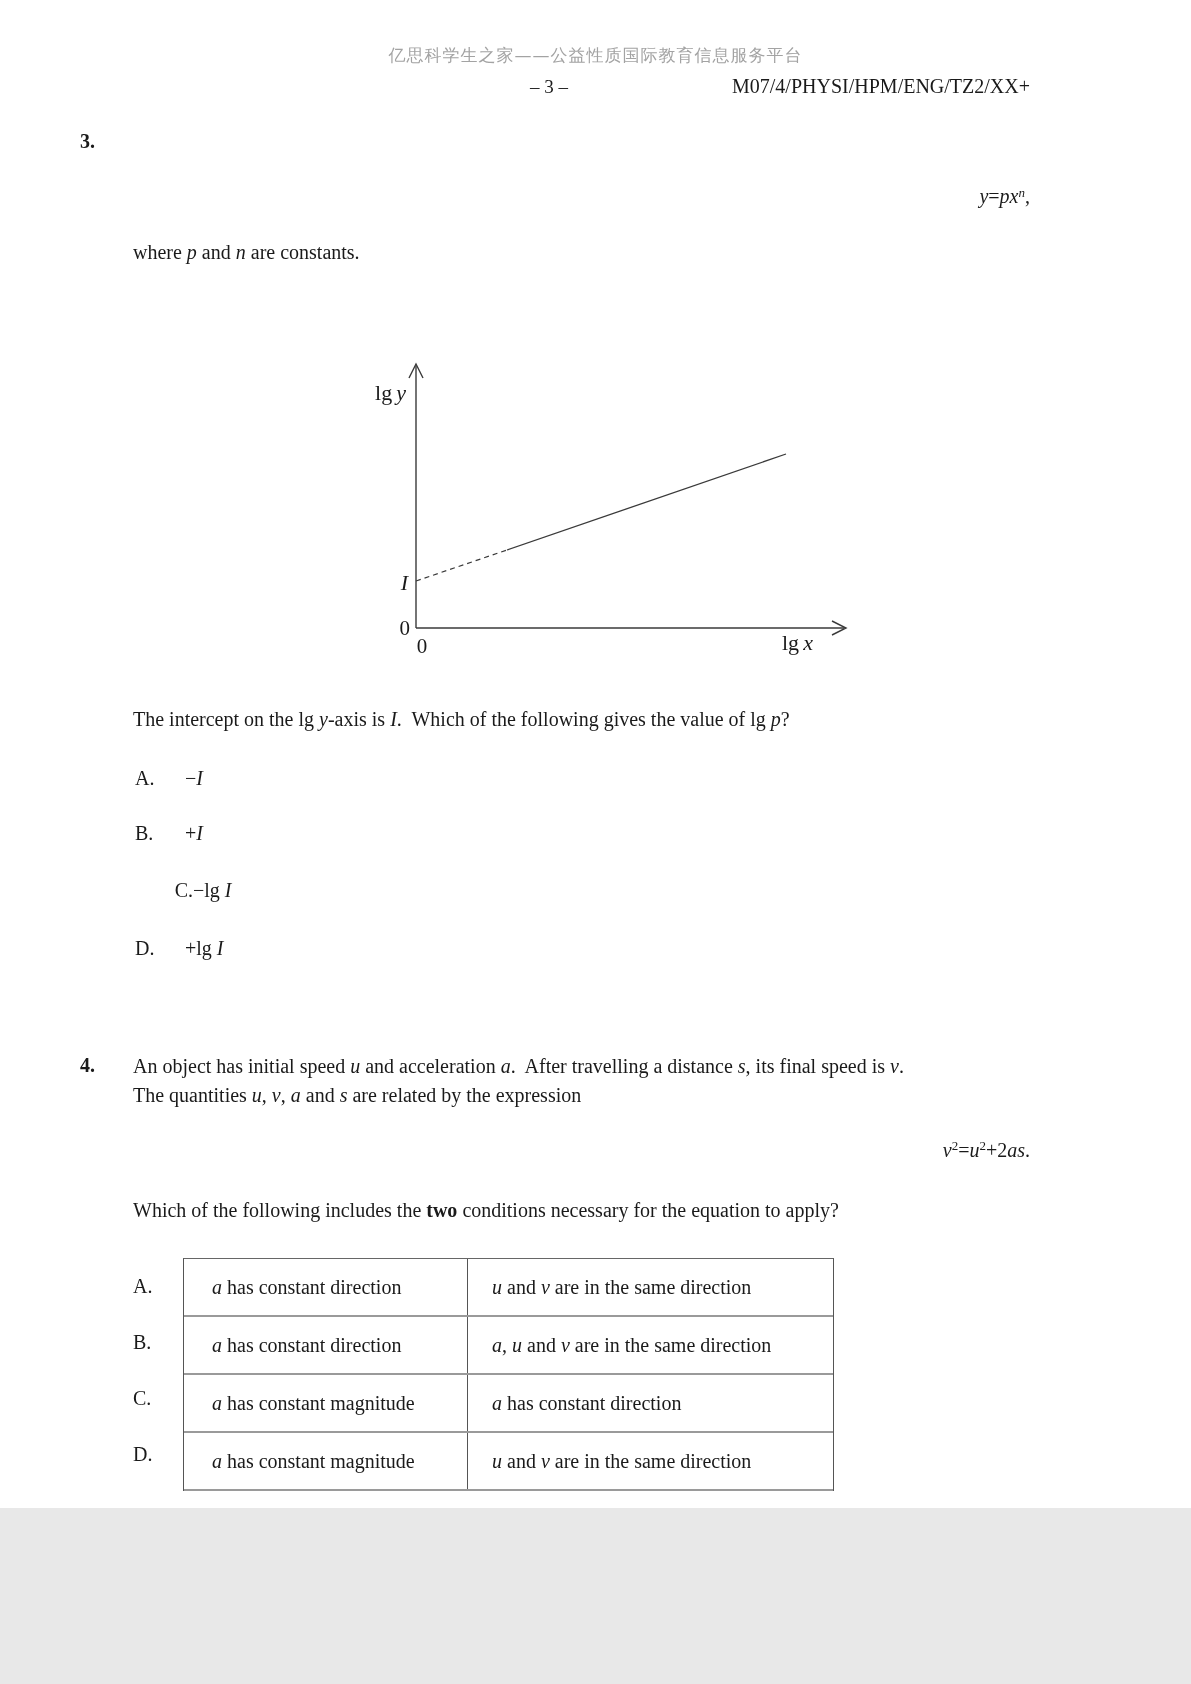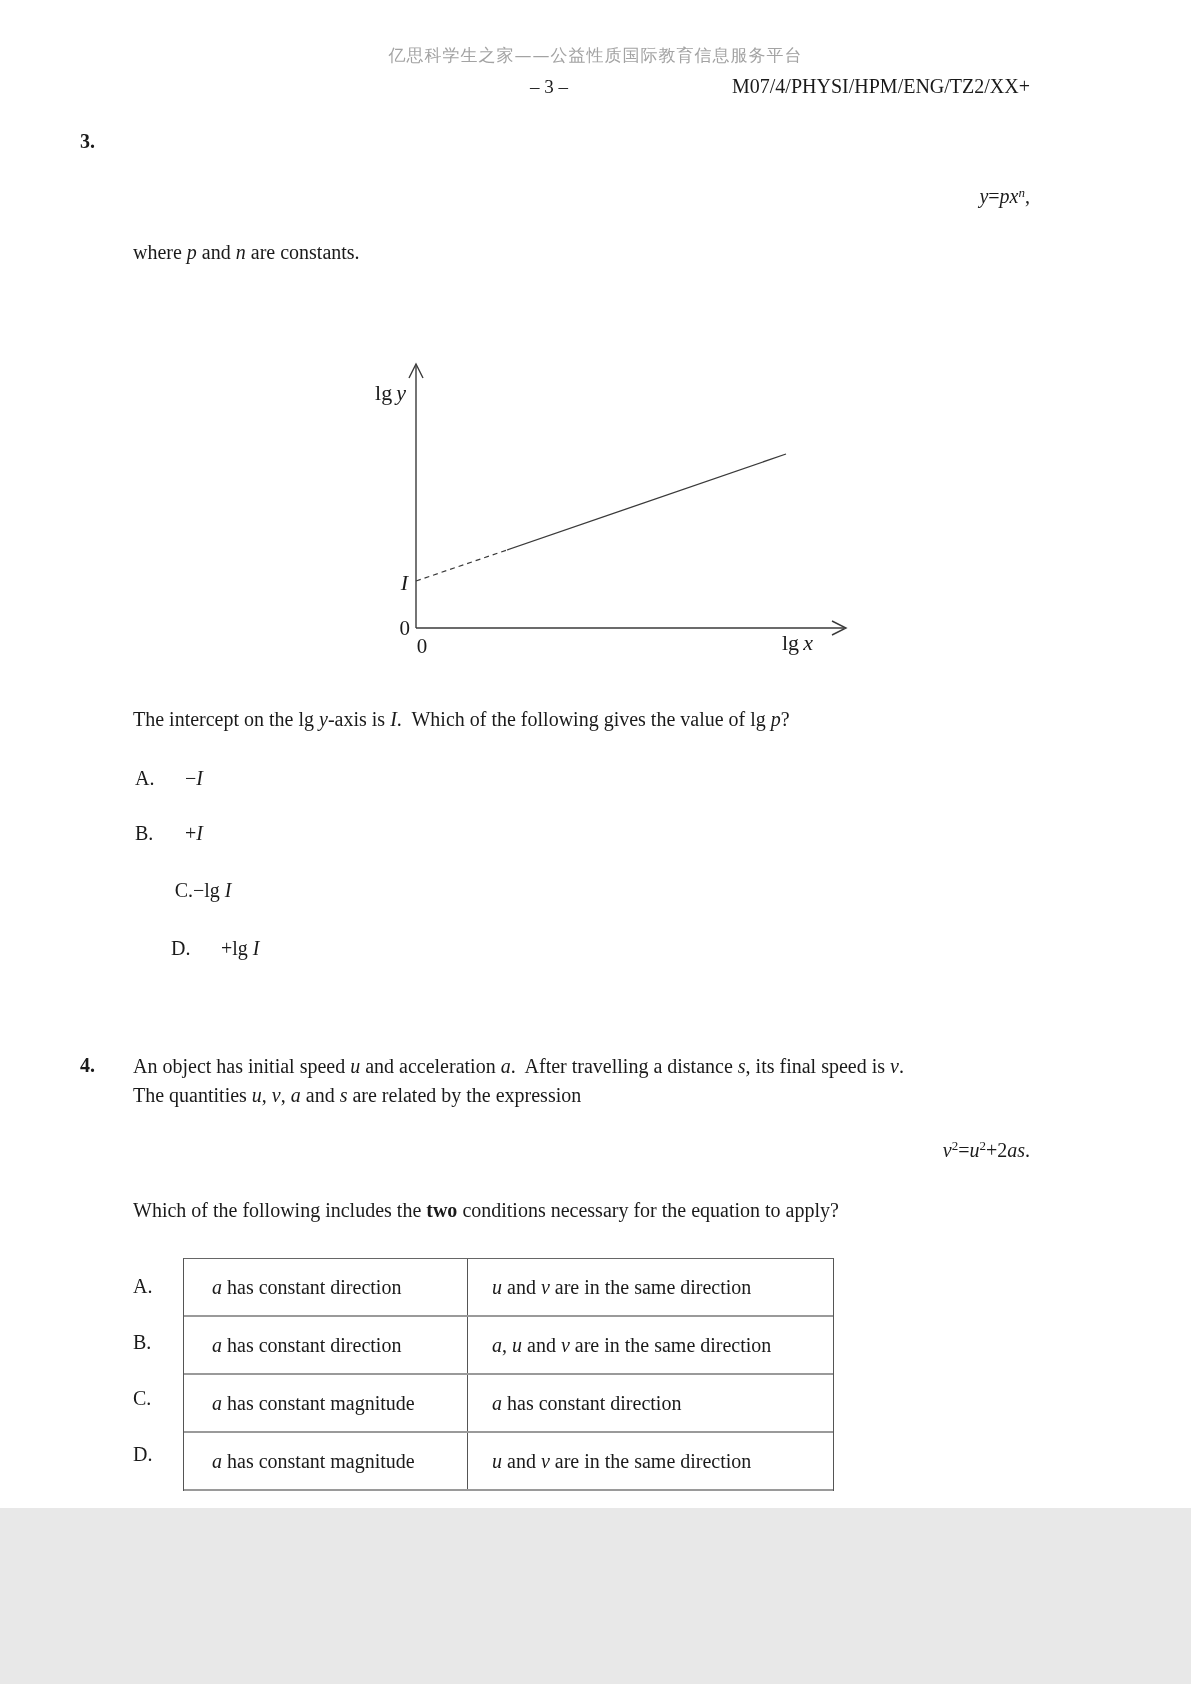--- a/index.html
+++ b/index.html
@@ -65,21 +65,21 @@
     <text x="78" y="250" font-size="22" text-anchor="end" class="it">I</text>
     <text x="80" y="295" font-size="21" text-anchor="end">0</text>
     <text x="92" y="313" font-size="21" text-anchor="middle">0</text>
   </svg>
 
   <div class="abs body-text" style="left:133px;top:707px;"><span>The intercept on the lg </span><span class="it">y</span><span>-axis is </span><span class="it">I</span><span>.  Which of the following gives the value of lg </span><span class="it">p</span><span>?</span></div>
 
   <div class="abs body-text" style="left:135px;top:766px;"><span class="opt-label">A.</span><span>−</span><span class="it">I</span></div>
   <div class="abs body-text" style="left:135px;top:821px;"><span class="opt-label">B.</span><span>+</span><span class="it">I</span></div>
   <div class="abs body-text" style="left:143px;top:878px;text-align:right;"><span class="opt-label">C.</span><span>−lg </span><span class="it">I</span></div>
-  <div class="abs body-text" style="left:135px;top:936px;margin-left:36px;"><span class="opt-label">D.</span><span>+lg </span><span class="it">I</span></div>
+  <div class="abs body-text" style="left:135px;top:936px;"><span class="opt-label">D.</span><span>+lg </span><span class="it">I</span></div>
 
   <div class="abs qnum" style="left:80px;top:1054px;">4.</div>
   <div class="abs body-text" style="left:133px;top:1083px;"><span>The quantities </span><span class="it">u</span><span>, </span><span class="it">v</span><span>, </span><span class="it">a</span><span> and </span><span class="it">s</span><span> are related by the expression</span></div>
   <div class="abs body-text" style="left:133px;top:1054px;"><span>An object has initial speed </span><span class="it">u</span><span> and acceleration </span><span class="it">a</span><span>.  After travelling a distance </span><span class="it">s</span><span>, its final speed is </span><span class="it">v</span><span>.</span></div>
 
   <div class="center-line" style="top:1138px;"><span class="it">v</span><sup class="eq2">2</sup><span>=</span><span class="it">u</span><sup class="eq2">2</sup><span>+2</span><span class="it">as</span><span>.</span></div>
 
   <div class="abs body-text" style="left:133px;top:1198px;"><span>Which of the following includes the </span><span class="b">two</span><span> conditions necessary for the equation to apply?</span></div>
 
   <div class="abs body-text" style="left:133px;top:1274px;">A.</div>

